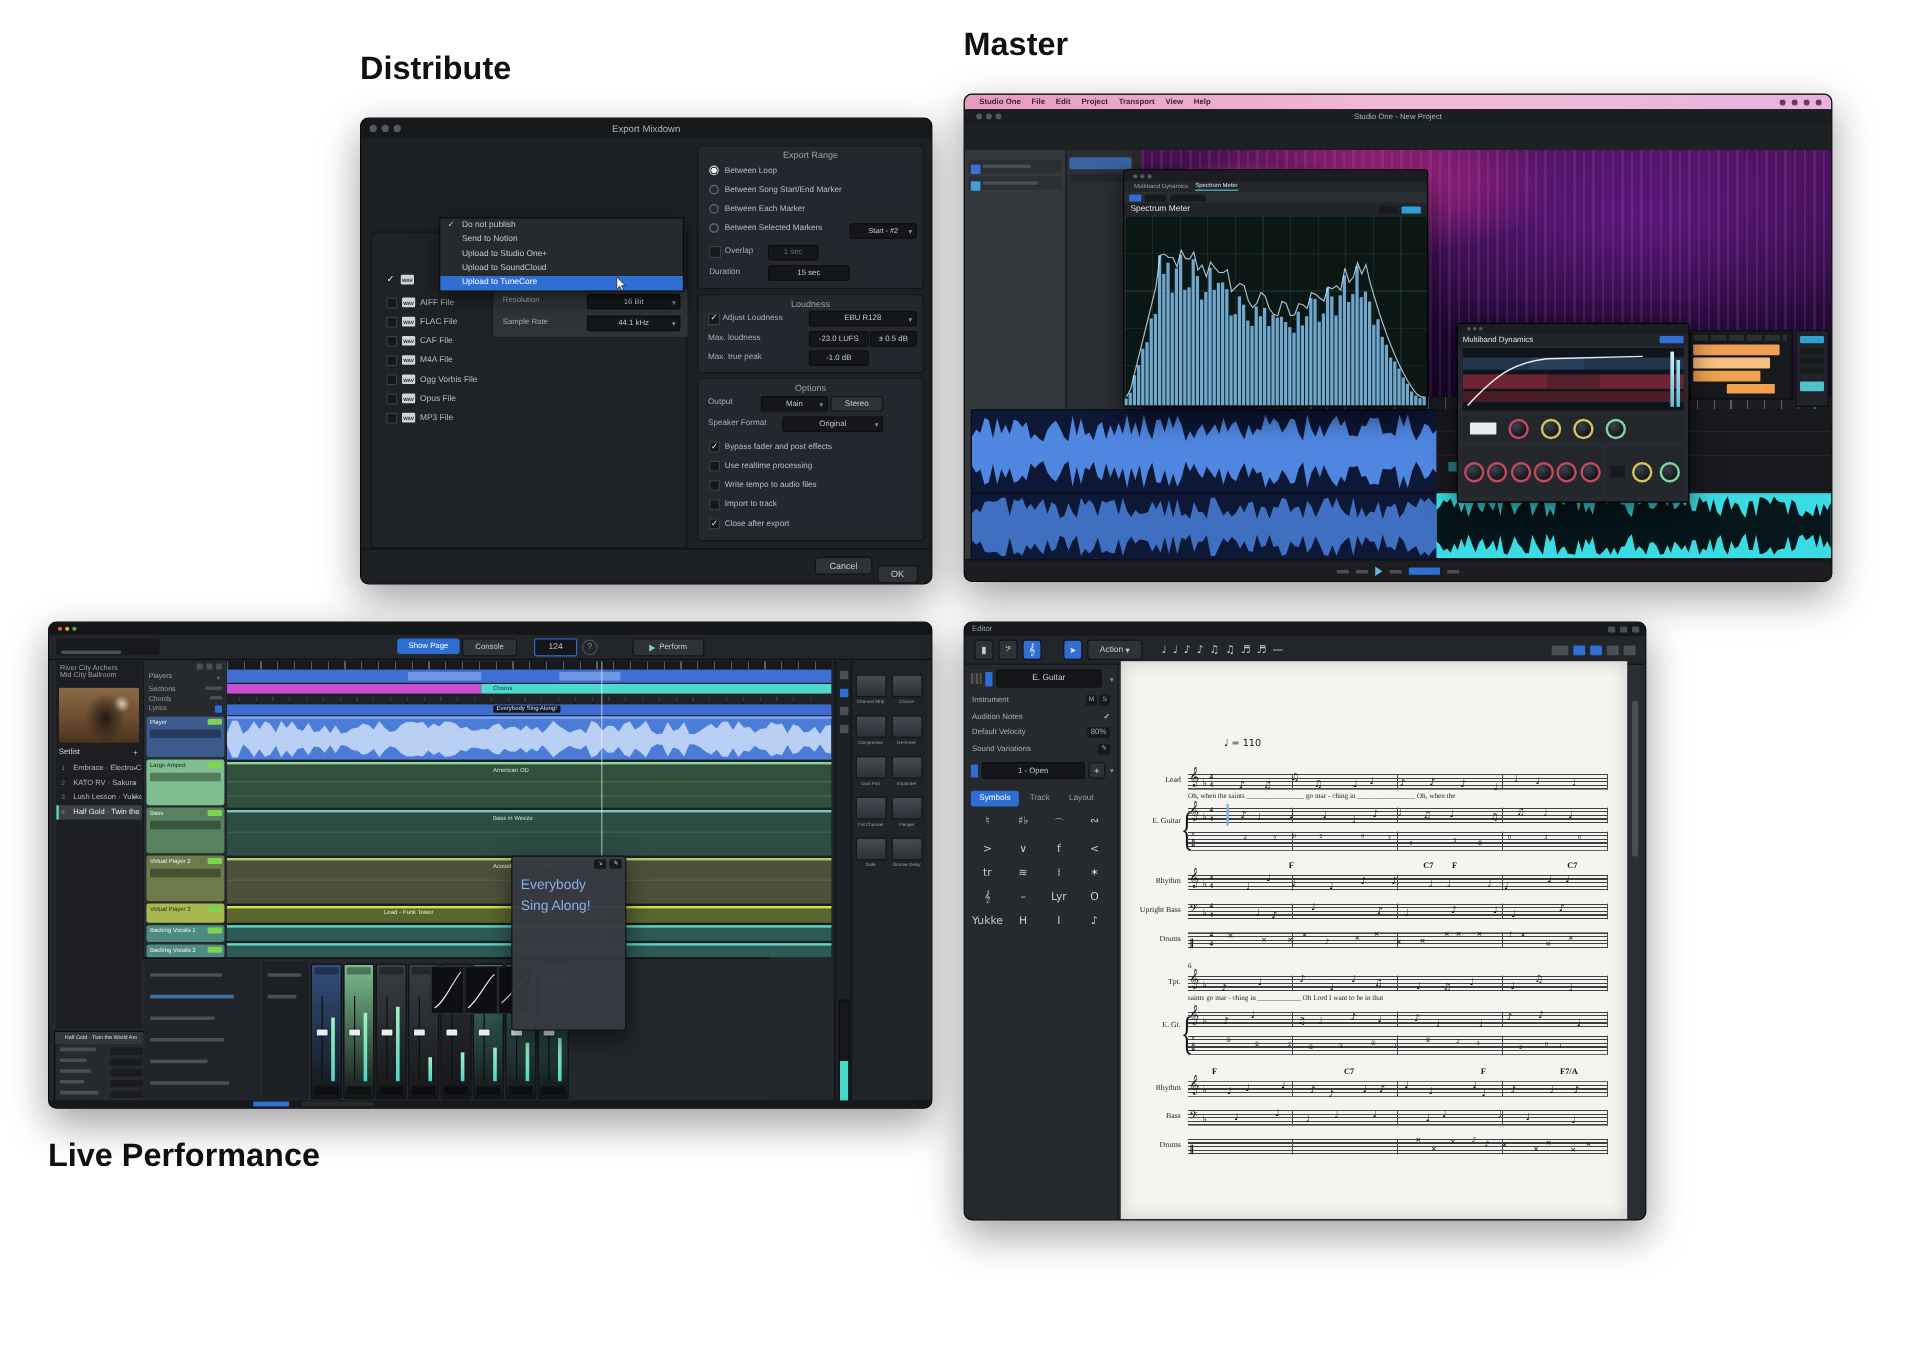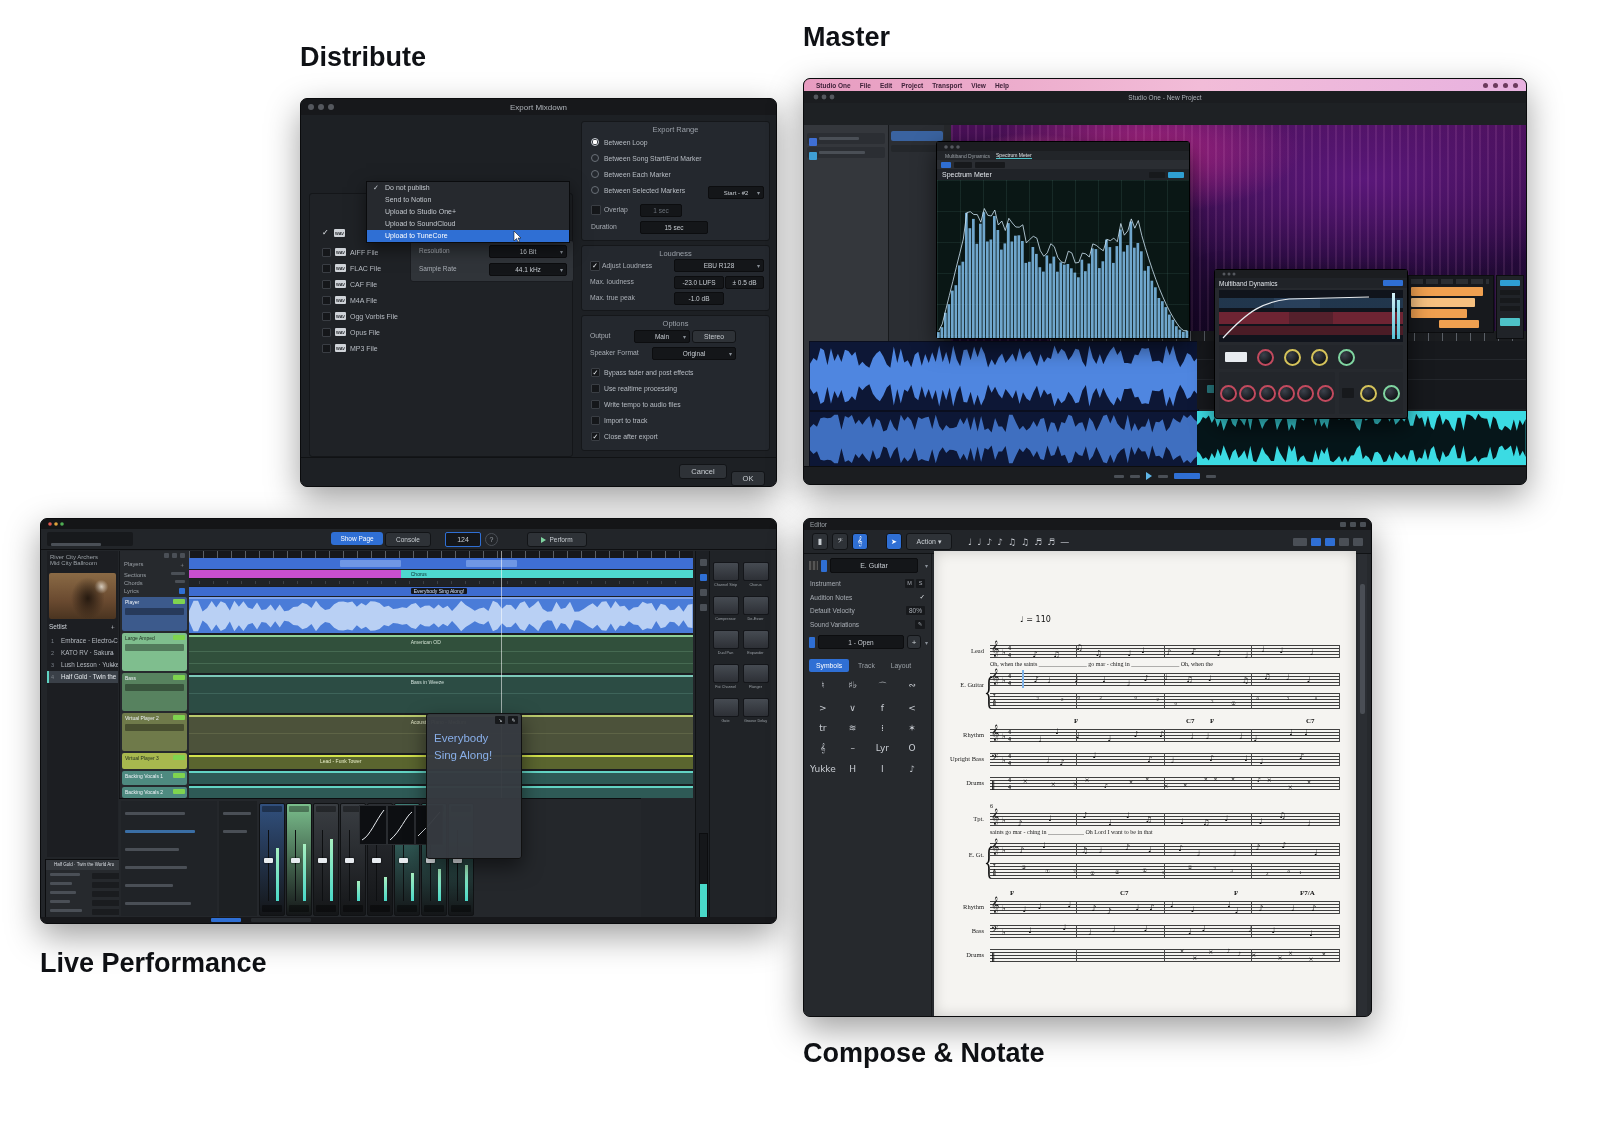--- a/index.html
+++ b/index.html
@@ -77,21 +77,20 @@
   .tickrow{background:repeating-linear-gradient(to right,#5a5f66 0 1px,transparent 1px 14px);}
 </style>
 </head>
 <body>
 
 <div class="canvas">
 
   <div class="big-label" style="left:300px;top:42px;">Distribute</div>
   <div class="big-label" style="left:803px;top:22px;">Master</div>
   <div class="big-label" style="left:40px;top:948px;">Live Performance</div>
-  <div class="big-label" style="left:803px;top:1038px;">Compose &amp; Notate</div>
 
   <div class="win" style="left:300px;top:98px;width:475px;height:387px;">
     <div class="tbar" style="height:16px;">
       <div class="dots">
           <i></i>
           <i></i>
           <i></i>
         </div>
       <div class="ttl">Export Mixdown</div>
     </div>

